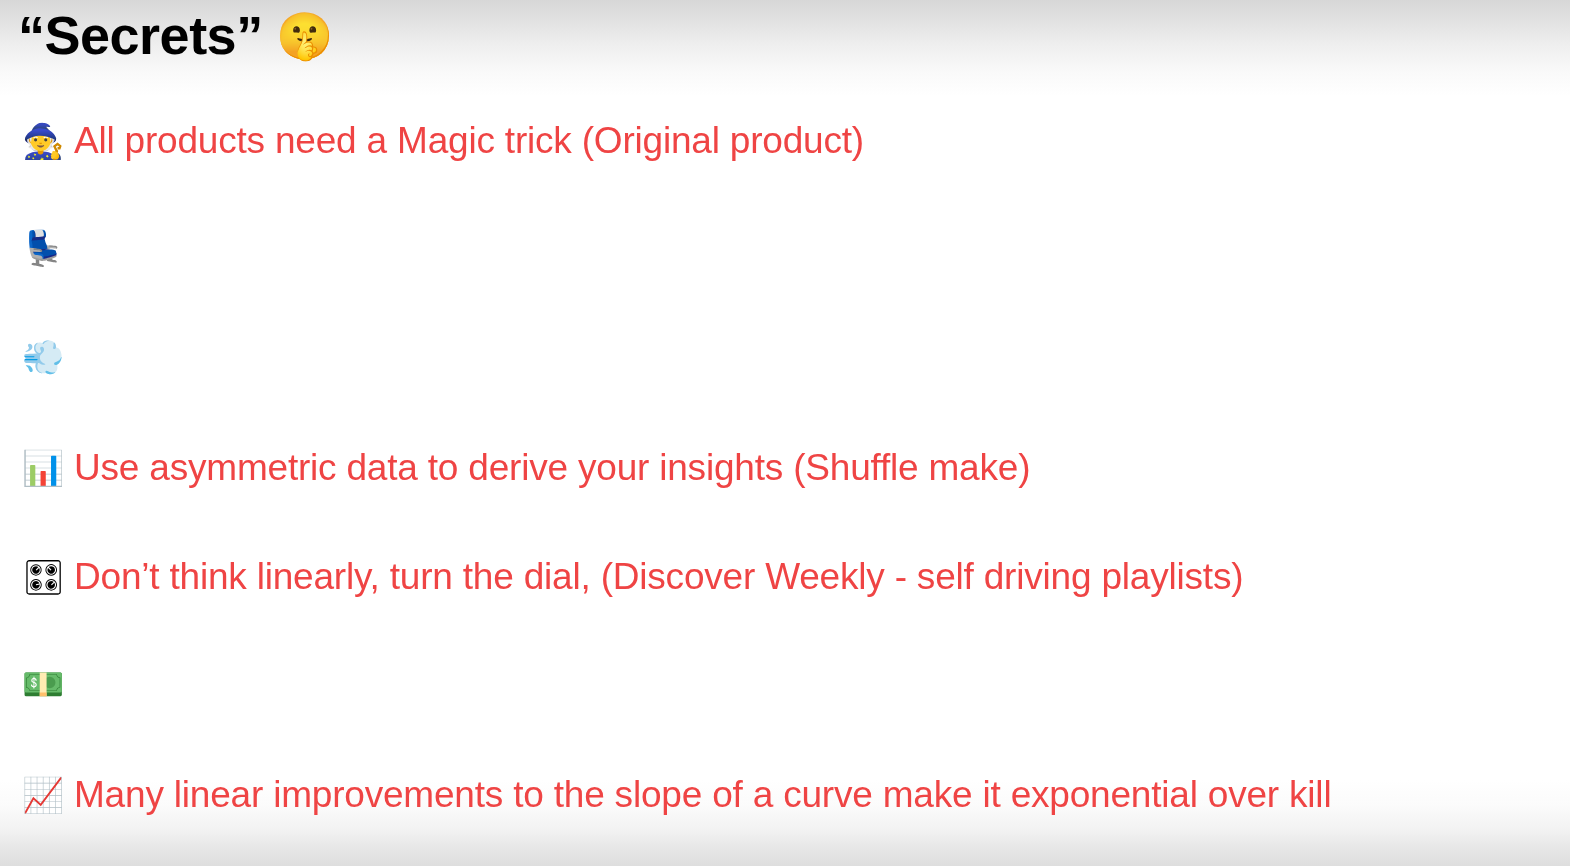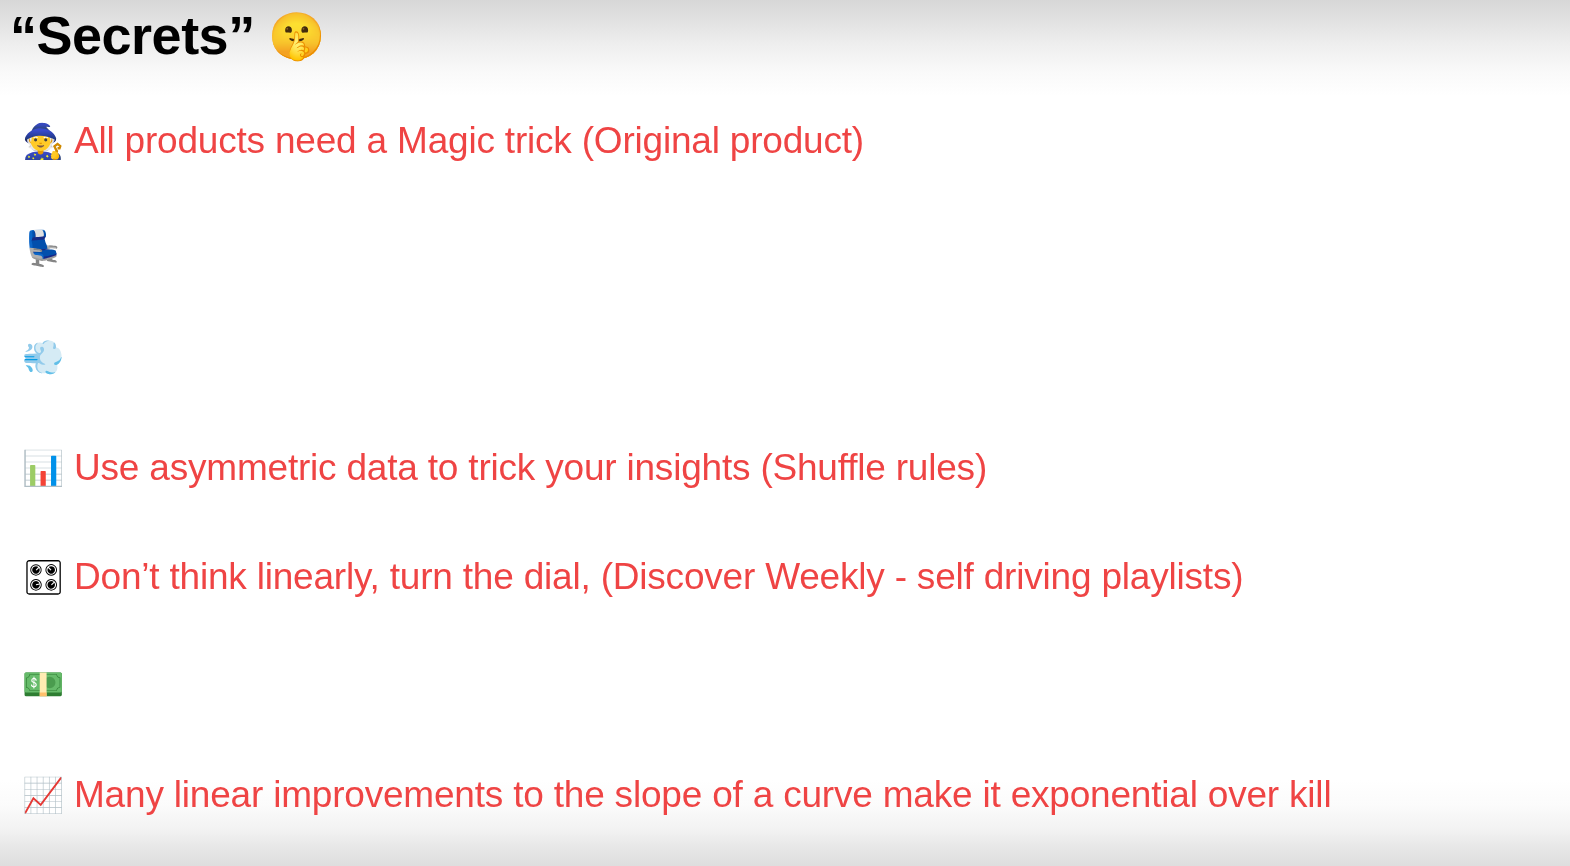--- a/index.html
+++ b/index.html
@@ -45,21 +45,21 @@
   }
 
   .content {
     position: relative;
     z-index: 2;
     padding: 0;
   }
 
   .slide-title {
     position: absolute;
-    left: 10px;
+    left: 18px;
     top: 6px;
     font-size: 54px;
     font-weight: 700;
     letter-spacing: -0.5px;
     color: #000000;
     white-space: nowrap;
     line-height: 1.1;
   }
   .slide-title .title-emoji {
     font-size: 46px;
@@ -121,21 +121,21 @@
       <div class="bullet-row">
         <span class="bullet-emoji">💺</span>
       </div>
 
       <div class="bullet-row">
         <span class="bullet-emoji">💨</span>
       </div>
 
       <div class="bullet-row">
         <span class="bullet-emoji">📊</span>
-        <span class="bullet-text">Use asymmetric data to trick your insights (Shuffle rules)</span>
+        <span class="bullet-text">Use asymmetric data to derive your insights (Shuffle make)</span>
       </div>
 
       <div class="bullet-row">
         <span class="bullet-emoji">🎛</span>
         <span class="bullet-text">Don’t think linearly, turn the dial, (Discover Weekly - self driving playlists)</span>
       </div>
 
       <div class="bullet-row">
         <span class="bullet-emoji">💵</span>
       </div>

